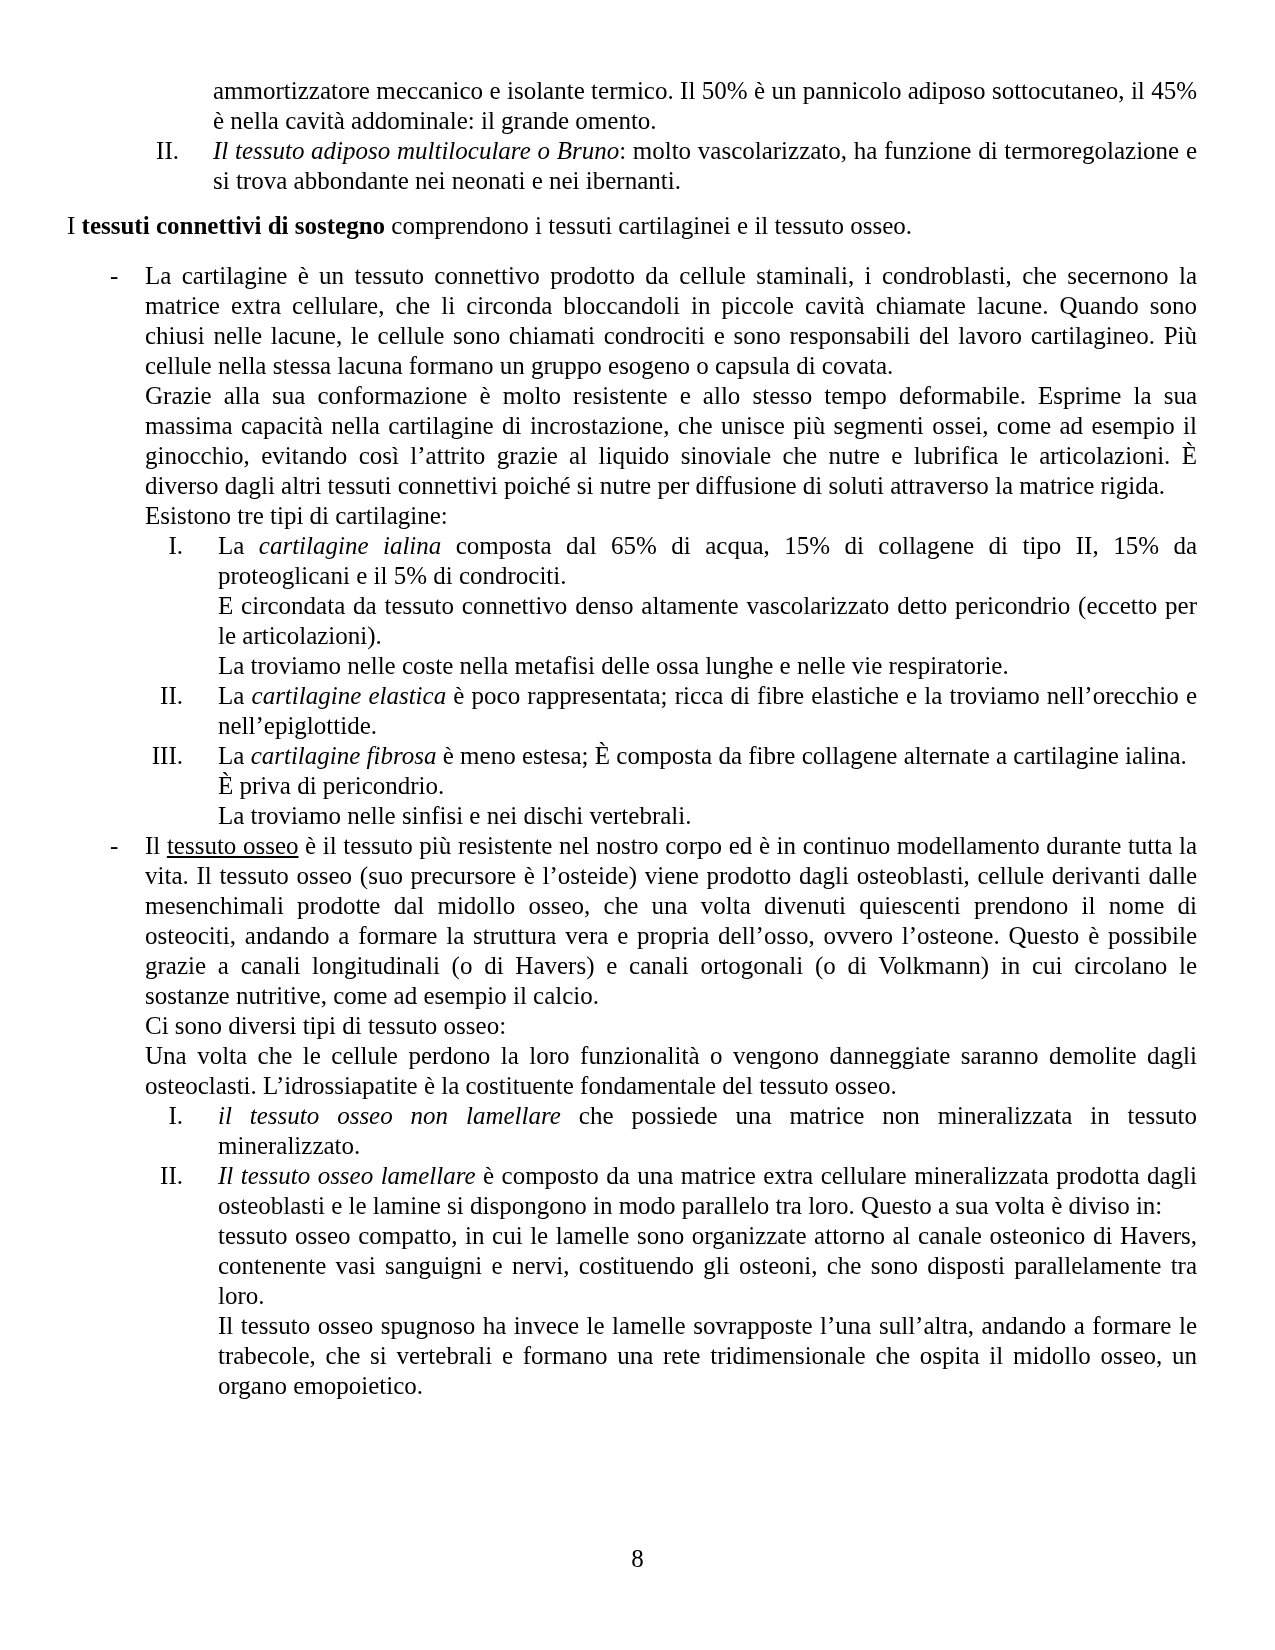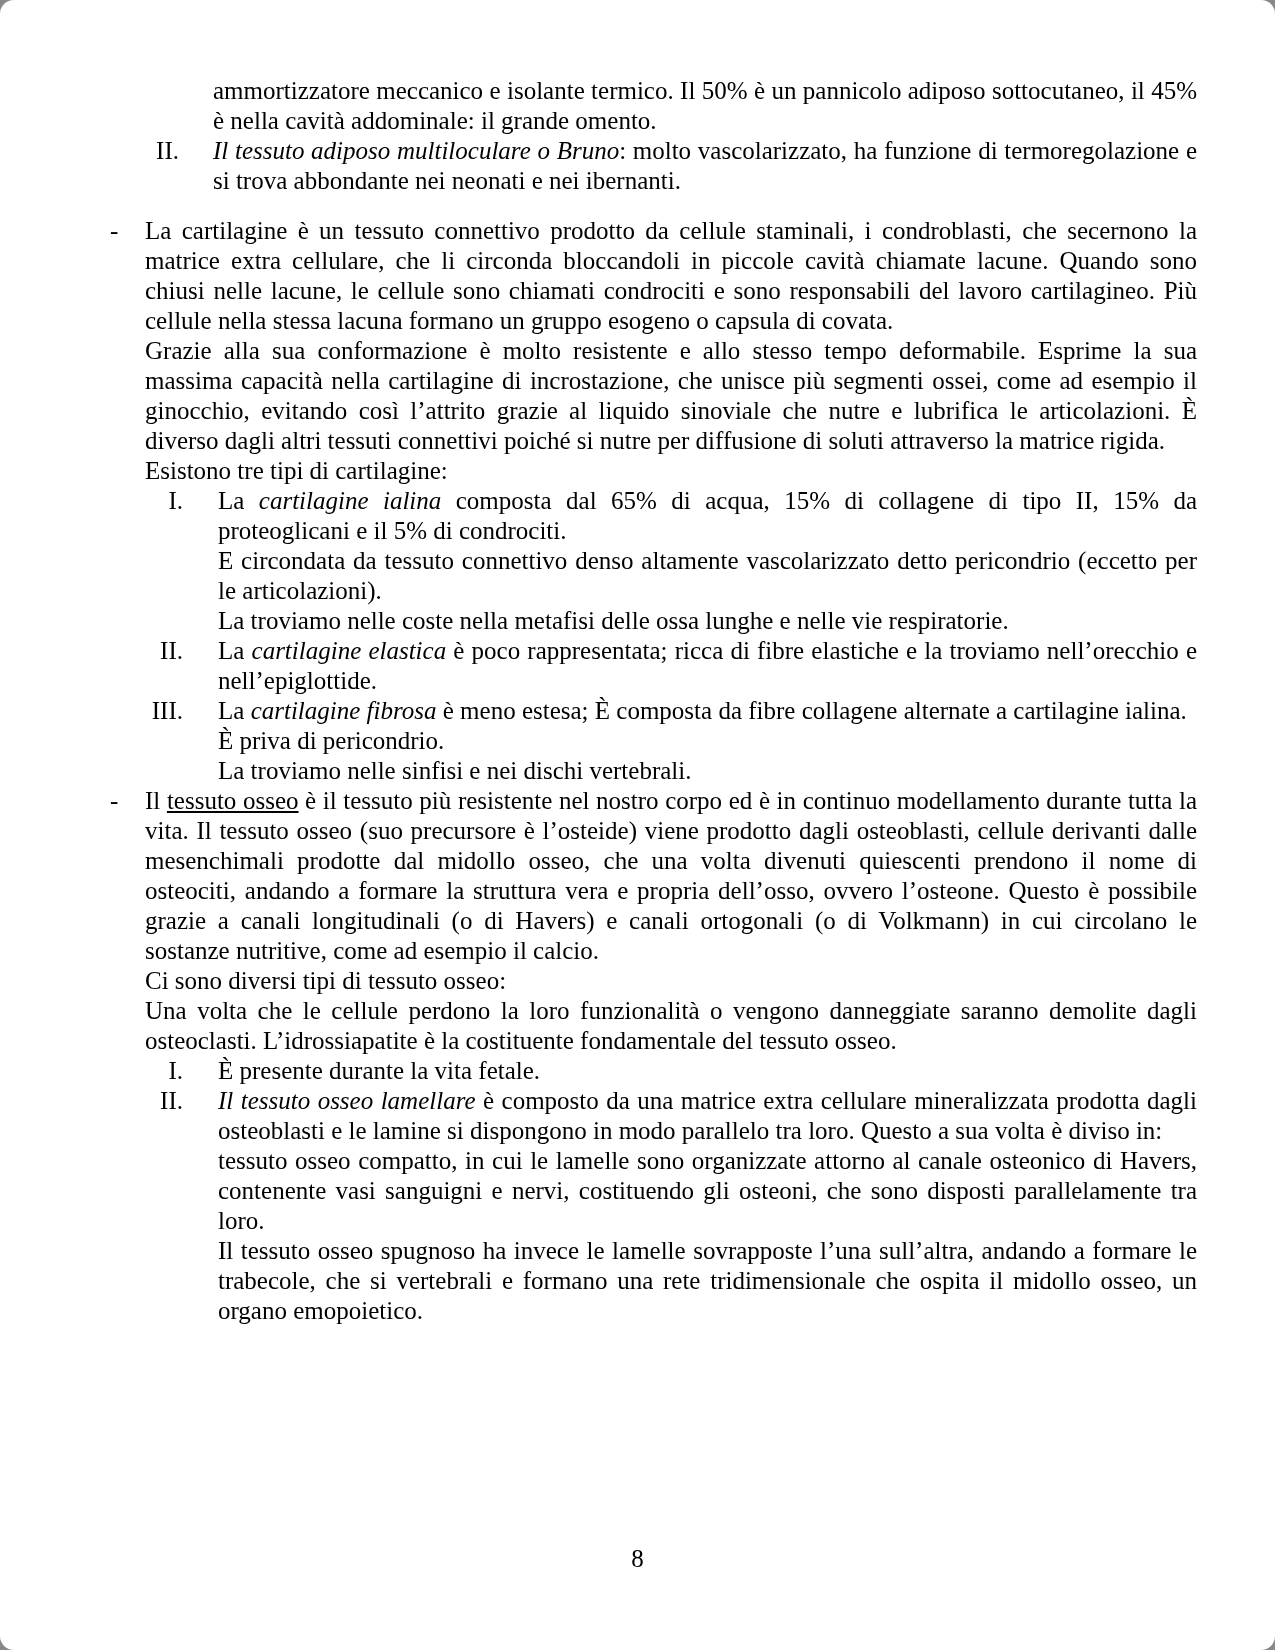--- a/index.html
+++ b/index.html
@@ -2,21 +2,21 @@
 <html lang="it"><head>
 <meta charset="utf-8">
 <style>
   html,body{margin:0;padding:0;background:#888;}
   .page{
     position:relative;
     width:1275px;height:1650px;
     margin:0 auto;
     background:#ffffff;
     font-family:"Liberation Serif","DejaVu Serif",serif;
-    font-size:25px;line-height:30px;color:#000;border-radius:14px;
+    font-size:25px;line-height:30px;color:#000;
   }
   .content{position:absolute;left:67px;top:76px;width:1130px;}
   .j{text-align:justify;}
   .para{margin:0;}
   
   .r1{position:relative;padding-left:146px;}
   .r1 > .marker{position:absolute;left:0;top:0;width:112px;text-align:right;}
   
   .dash-item{position:relative;padding-left:78px;}
   .dash-item > .marker{position:absolute;left:43px;top:0;}
@@ -38,20 +38,21 @@
 
     <div class="r1">
       <div class="para j">ammortizzatore meccanico e isolante termico. Il 50% è un pannicolo adiposo sottocutaneo, il 45% è nella cavità addominale: il grande omento.</div>
     </div>
 
     <div class="r1">
       <span class="marker">II.</span>
       <div class="para j"><i>Il tessuto adiposo multiloculare o Bruno</i><span>: molto vascolarizzato, ha funzione di termoregolazione e si trova abbondante nei neonati e nei ibernanti.</span></div>
     </div>
 
+    <div class="para intro j"><span>I </span><b>tessuti connettivi di sostegno</b><span> comprendono i tessuti cartilaginei e il tessuto osseo.</span></div>
 
     <div class="dash-item gap-before">
       <span class="marker">-</span>
       <div class="para j">La cartilagine è un tessuto connettivo prodotto da cellule staminali, i condroblasti, che secernono la matrice extra cellulare, che li circonda bloccandoli in piccole cavità chiamate lacune. Quando sono chiusi nelle lacune, le cellule sono chiamati condrociti e sono responsabili del lavoro cartilagineo. Più cellule nella stessa lacuna formano un gruppo esogeno o capsula di covata.</div>
       <div class="para j">Grazie alla sua conformazione è molto resistente e allo stesso tempo deformabile. Esprime la sua massima capacità nella cartilagine di incrostazione, che unisce più segmenti ossei, come ad esempio il ginocchio, evitando così l’attrito grazie al liquido sinoviale che nutre e lubrifica le articolazioni. È diverso dagli altri tessuti connettivi poiché si nutre per diffusione di soluti attraverso la matrice rigida.</div>
       <div class="para">Esistono tre tipi di cartilagine:</div>
 
       <div class="r2">
         <span class="marker">I.</span>
         <div class="para j"><span>La </span><i>cartilagine ialina</i><span> composta dal 65% di acqua, 15% di collagene di tipo II, 15% da proteoglicani e il 5% di condrociti.</span></div>
@@ -73,21 +74,21 @@
     </div>
 
     <div class="dash-item">
       <span class="marker">-</span>
       <div class="para j"><span>Il </span><u>tessuto osseo</u><span> è il tessuto più resistente nel nostro corpo ed è in continuo modellamento durante tutta la vita. Il tessuto osseo (suo precursore è l’osteide) viene prodotto dagli osteoblasti, cellule derivanti dalle mesenchimali prodotte dal midollo osseo, che una volta divenuti quiescenti prendono il nome di osteociti, andando a formare la struttura vera e propria dell’osso, ovvero l’osteone. Questo è possibile grazie a canali longitudinali (o di Havers) e canali ortogonali (o di Volkmann) in cui circolano le sostanze nutritive, come ad esempio il calcio.</span></div>
       <div class="para">Ci sono diversi tipi di tessuto osseo:</div>
       <div class="para j">Una volta che le cellule perdono la loro funzionalità o vengono danneggiate saranno demolite dagli osteoclasti. L’idrossiapatite è la costituente fondamentale del tessuto osseo.</div>
 
       <div class="r2">
         <span class="marker">I.</span>
-        <div class="para j">È presente durante la vita fetale.</div>
+        <div class="para j"><i>il tessuto osseo non lamellare</i><span> che possiede una matrice non mineralizzata in tessuto mineralizzato.</span></div>
       </div>
 
       <div class="r2">
         <span class="marker">II.</span>
         <div class="para j"><i>Il tessuto osseo lamellare</i><span> è composto da una matrice extra cellulare mineralizzata prodotta dagli osteoblasti e le lamine si dispongono in modo parallelo tra loro. Questo a sua volta è diviso in:</span></div>
         <div class="para j">tessuto osseo compatto, in cui le lamelle sono organizzate attorno al canale osteonico di Havers, contenente vasi sanguigni e nervi, costituendo gli osteoni, che sono disposti parallelamente tra loro.</div>
         <div class="para j">Il tessuto osseo spugnoso ha invece le lamelle sovrapposte l’una sull’altra, andando a formare le trabecole, che si vertebrali e formano una rete tridimensionale che ospita il midollo osseo, un organo emopoietico.</div>
       </div>
     </div>
 

